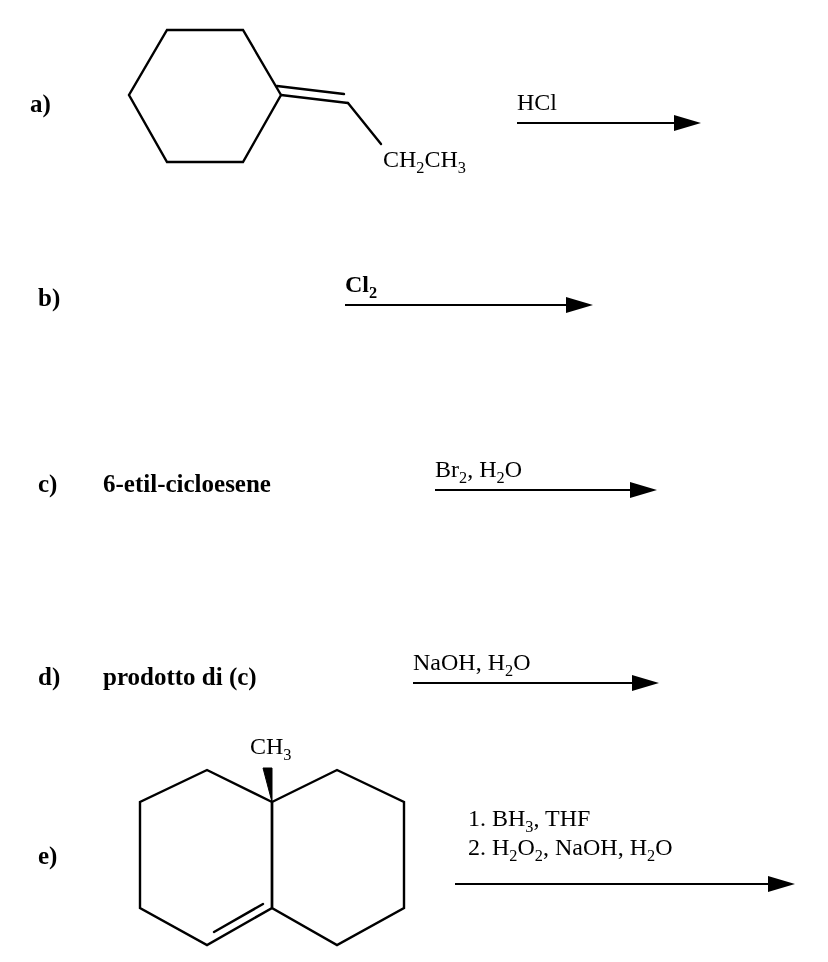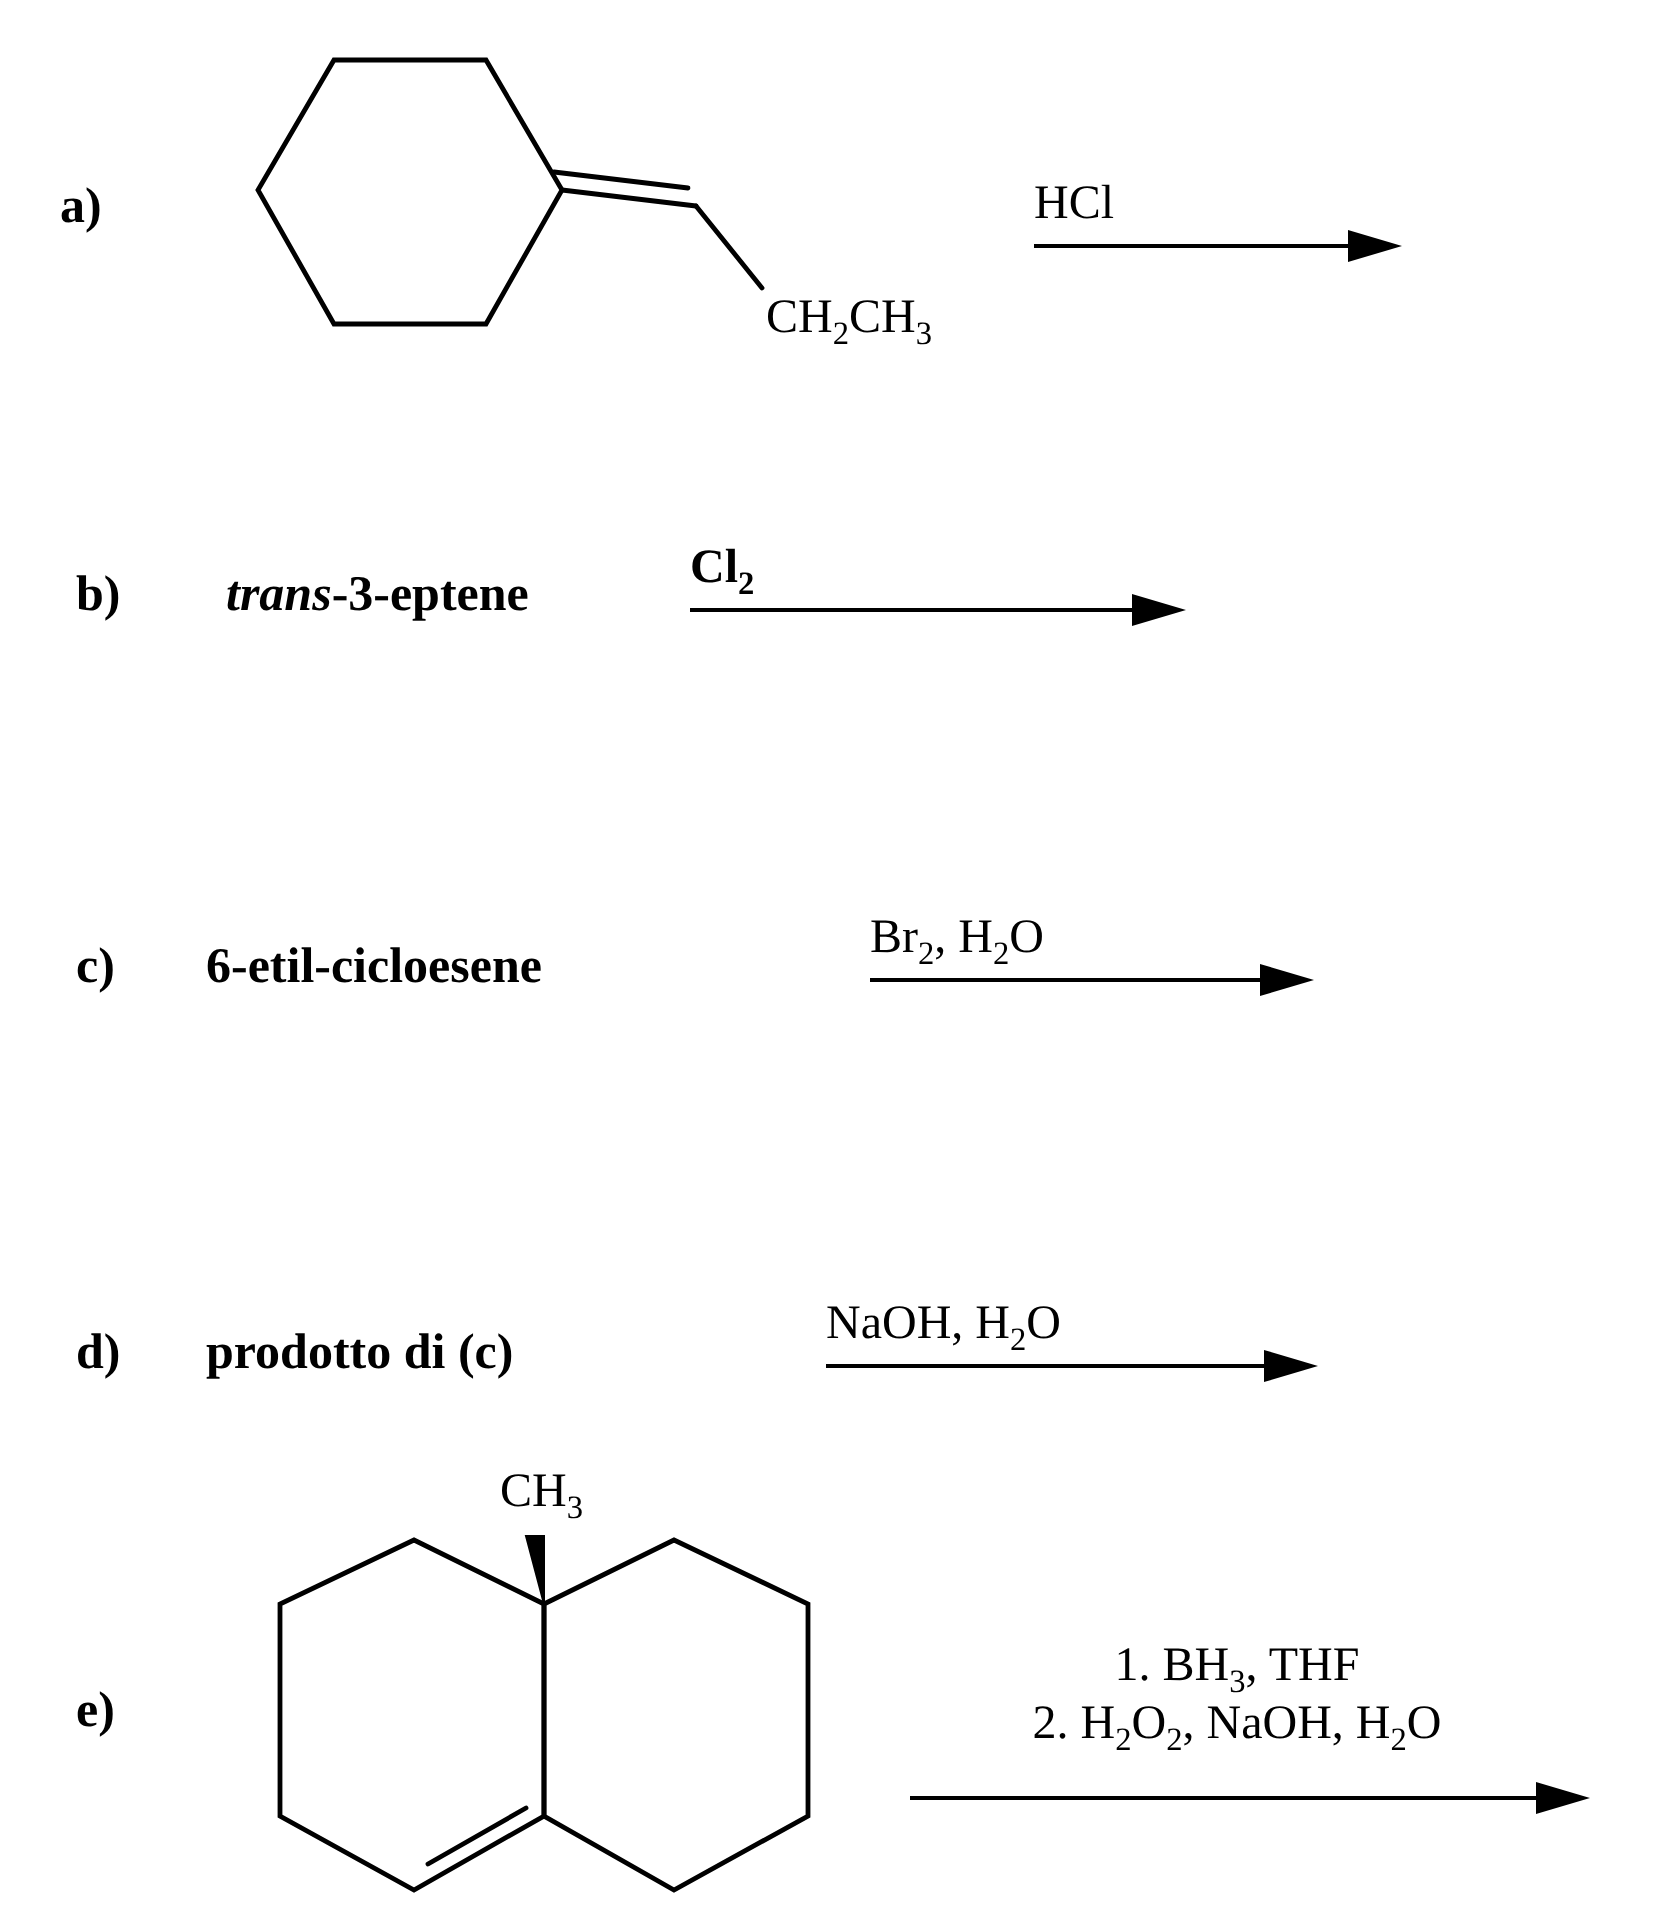--- a/index.html
+++ b/index.html
@@ -30,21 +30,21 @@
     white-space:nowrap;
   }
   sub{font-size:68%;line-height:0;}
   .arrow{position:absolute;}
   .reagent{
     font-size:24px;
     padding-bottom:5px;
     white-space:nowrap;
     line-height:1.2;
   }
-  .reagent.left{text-align:center;padding-left:13px;margin-top:15px;}
+  .reagent.left{text-align:left;padding-left:13px;}
   .reagent.gap{margin-bottom:16px;}
   .shaft{
     position:relative;
     height:2px;
     background:#000;
   }
   .head{
     position:absolute;
     right:-26px;
     top:-7px;
@@ -79,23 +79,20 @@
     <div class="reagent">
       <span>HCl</span>
     </div>
     <div class="shaft">
       <span class="head"></span>
     </div>
   </div>
 
   <div class="item-label" style="left:38px;top:284px;">b)</div>
 
-  <div class="compound" style="left:113px;top:284px;">
-    <i>trans</i><span>-3-eptene</span>
-  </div>
 
   <div class="arrow" style="left:345px;top:270px;width:222px;font-weight:bold;">
     <div class="reagent">
       <span>Cl</span><sub>2</sub>
     </div>
     <div class="shaft">
       <span class="head"></span>
     </div>
   </div>
 

